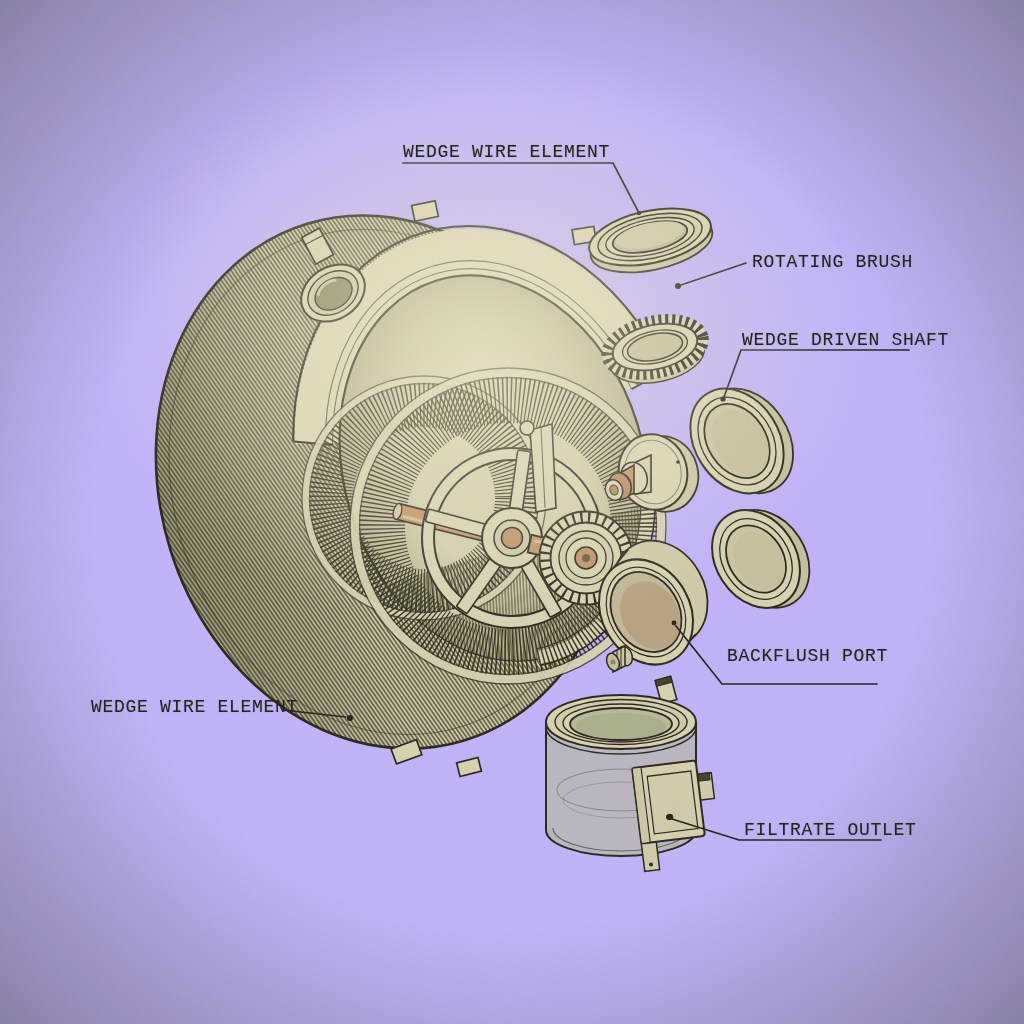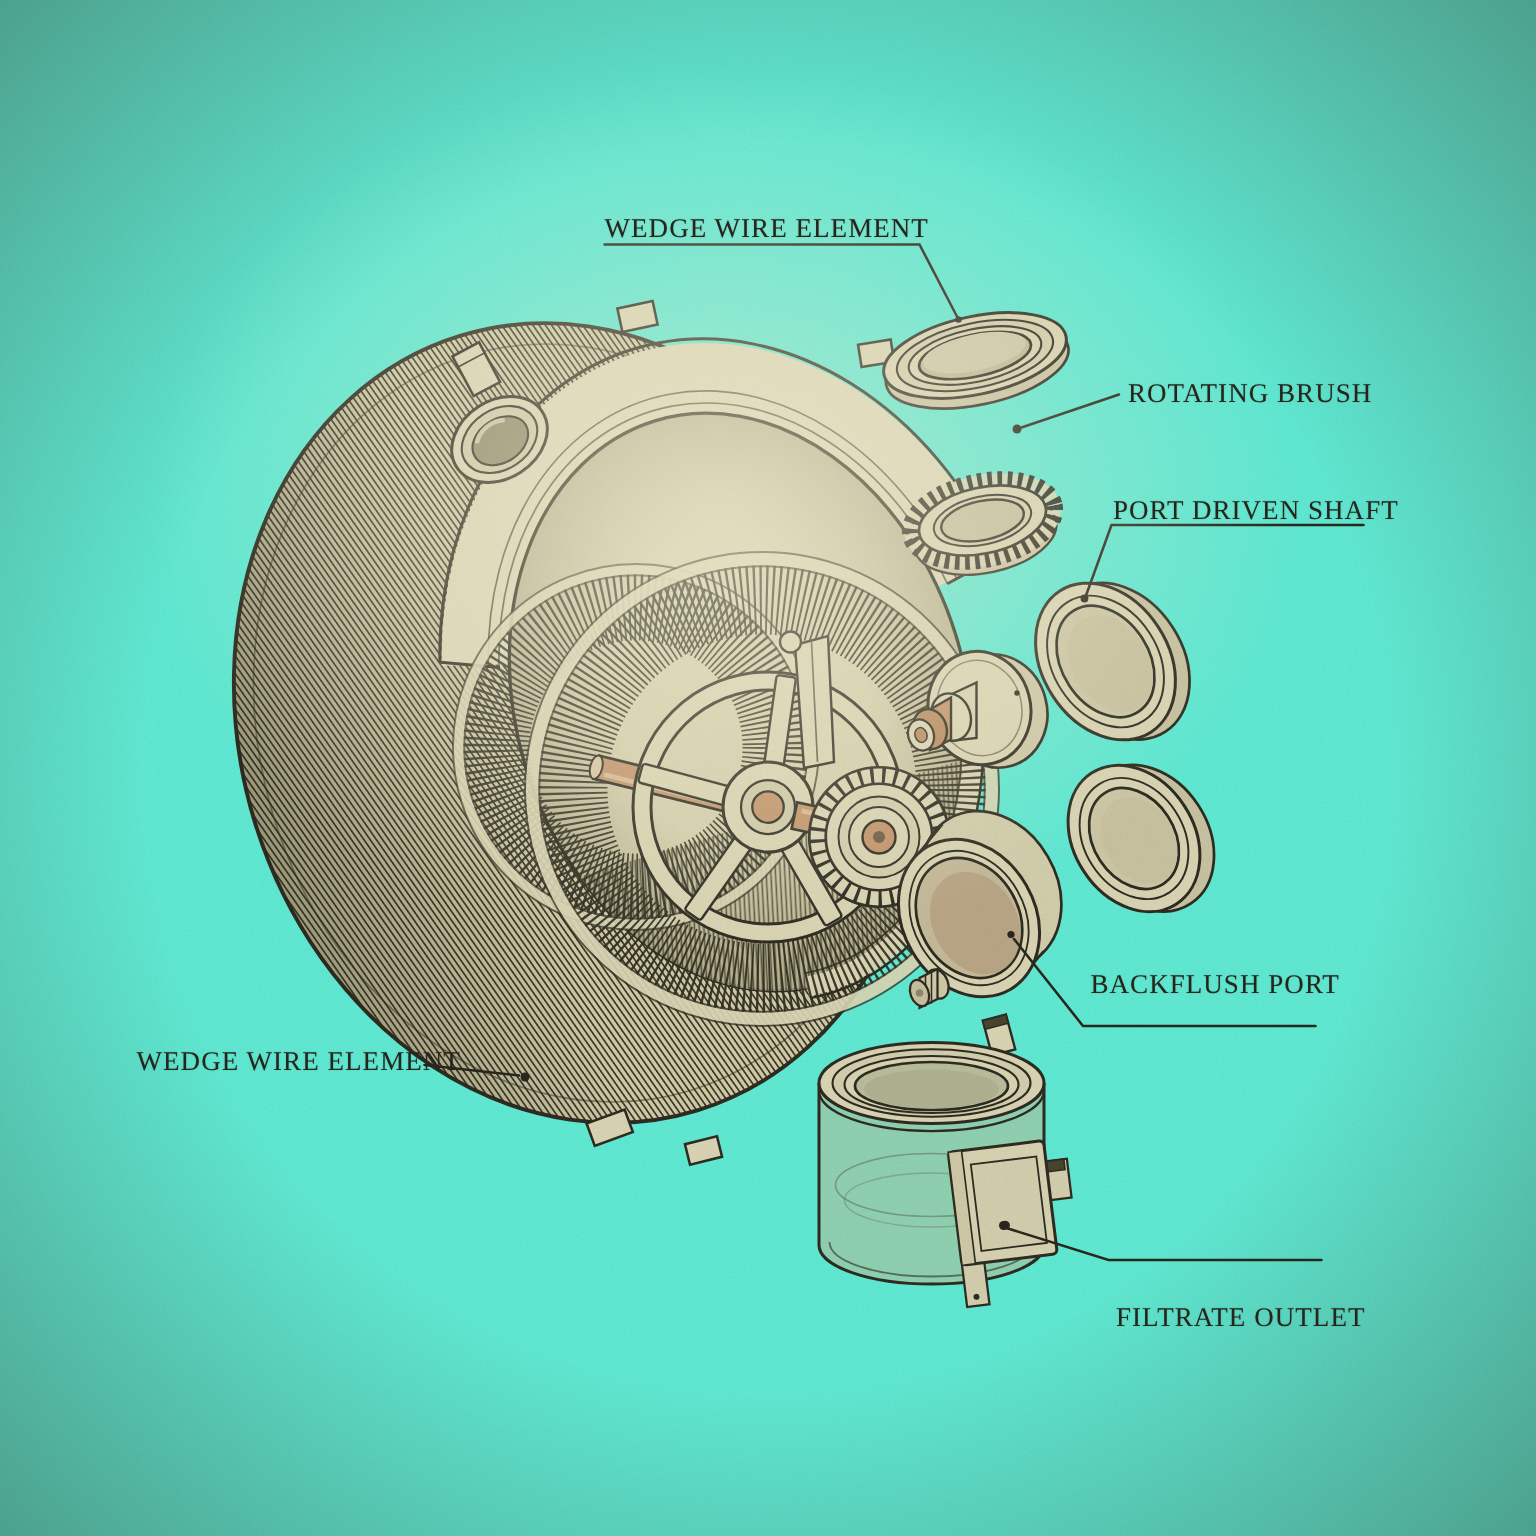--- a/index.html
+++ b/index.html
@@ -1,19 +1,19 @@
 <!DOCTYPE html>
 <html><head>
 <meta charset="utf-8">
 <style>
   html,body{margin:0;padding:0;background:#8f8a6b;}
   .stage{
     position:relative;width:1024px;height:1024px;overflow:hidden;
-    background:#5eead4;
-    font-family:Liberation Serif, serif;
+    background:#c4b5fd;
+    font-family:Liberation Mono, monospace;
   }
   .stage svg{position:absolute;inset:0;}
   .vignette{
     position:absolute;inset:0;pointer-events:none;z-index:5;
     background:
       radial-gradient(ellipse 52% 40% at 47% 33%, rgba(240,236,208,0.55), rgba(240,236,208,0) 72%),
       radial-gradient(ellipse 78% 78% at 50% 50%, rgba(0,0,0,0) 52%, rgba(44,41,24,0.45) 100%);
   }
   .callout{
     position:absolute;z-index:10;
@@ -272,18 +272,18 @@
     <circle cx="669" cy="817" r="3" fill="#26241b" stroke="none"></circle>
   </g>
 
   <rect width="1024" height="1024" filter="url(#grain)" opacity="0.12"></rect>
 </svg>
 
 <div class="vignette"></div>
 
 <div class="callout" style="left:403px;top:142px">WEDGE WIRE ELEMENT</div>
 <div class="callout" style="left:752px;top:252px">ROTATING BRUSH</div>
-<div class="callout" style="left:742px;top:330px">PORT DRIVEN SHAFT</div>
+<div class="callout" style="left:742px;top:330px">WEDGE DRIVEN SHAFT</div>
 <div class="callout" style="left:727px;top:646px">BACKFLUSH PORT</div>
 <div class="callout" style="left:91px;top:697px">WEDGE WIRE ELEMENT</div>
-<div class="callout" style="left:744px;top:868px">FILTRATE OUTLET</div>
+<div class="callout" style="left:744px;top:820px">FILTRATE OUTLET</div>
 
 </div>
 
 </body></html>

